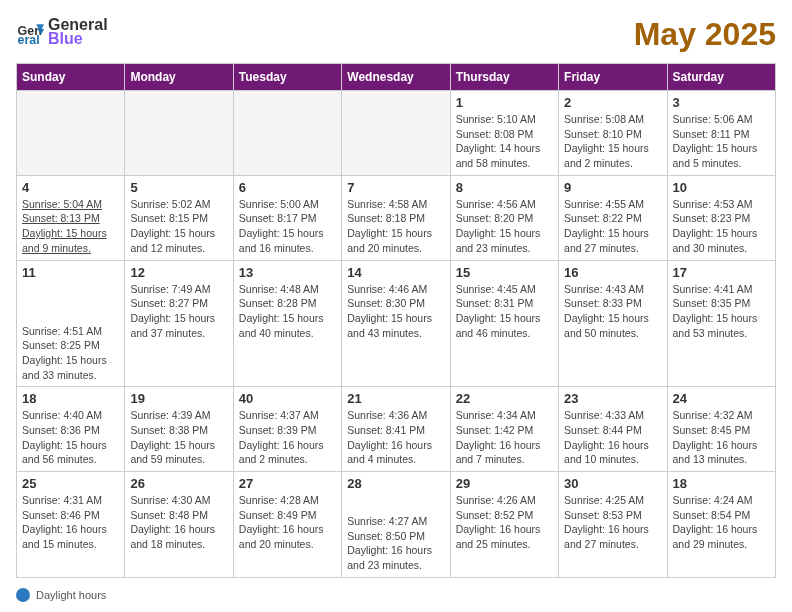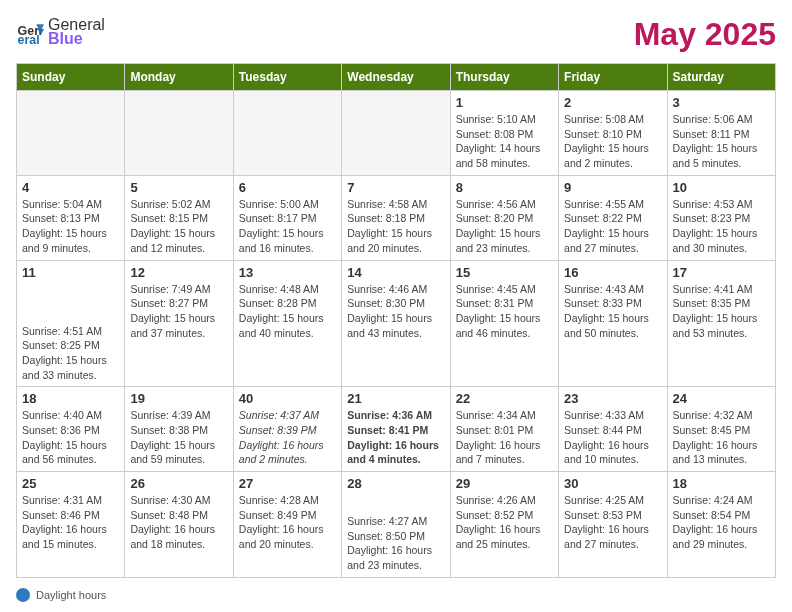--- a/index.html
+++ b/index.html
@@ -25,33 +25,33 @@
     .logo-icon {
       width: 28px;
       height: 28px;
     }
     .title-block {
       text-align: right;
     }
     .month-title {
       font-size: 32px;
       font-weight: bold;
-      color: #be185d;
+      color: #a16207;
     }
     .subtitle {
       font-size: 14px;
       color: #555;
     }
     .calendar {
       width: 100%;
       border-collapse: collapse;
       font-size: 11px;
     }
     .calendar th {
-      background-color: #4d7c0f;
+      background-color: #701a75;
       color: #fff;
       text-align: left;
       padding: 6px 5px;
       font-size: 12px;
       font-weight: bold;
       border: 1px solid #ccc;
     }
     .calendar td {
       border: 1px solid #ccc;
       vertical-align: top;
@@ -96,21 +96,21 @@
 
 <div class="header">
   <div class="logo">
     <svg class="logo-icon" viewBox="0 0 36 36">
       <text x="2" y="22" font-size="16" font-weight="bold" fill="#333">Gen</text>
       <text x="2" y="34" font-size="16" font-weight="bold" fill="#1a6faf">eral</text>
       <polygon points="26,8 36,8 31,18" fill="#2e7abf"></polygon>
       <polygon points="28,14 36,14 32,22" fill="#1a6faf"></polygon>
     </svg>
     <div>
-      <div style="font-size:16px;font-weight:normal;color:#333;">General</div>
+      <div style="font-size:16px;font-weight:bold;color:#333;">General</div>
       <div style="font-size:16px;font-weight:bold;color:#8b5cf6;margin-top:-4px;">Blue</div>
     </div>
   </div>
   <div class="title-block">
     <div class="month-title">May 2025</div>
   </div>
 </div>
 
 <table class="calendar">
   <thead>
@@ -145,21 +145,21 @@
         <td>
           <span class="day-number">3</span>
           <div class="day-info" style="white-space: pre-line;">Sunrise: 5:06 AM
 Sunset: 8:11 PM
 Daylight: 15 hours and 5 minutes.</div>
         </td>
       </tr>
       <tr>
         <td>
           <span class="day-number">4</span>
-          <div class="day-info" style="white-space: pre-line;">Sunrise: 5:04 AM
+          <div class="day-info" style="white-space: pre-line; text-decoration: underline;">Sunrise: 5:04 AM
 Sunset: 8:13 PM
 Daylight: 15 hours and 9 minutes.</div>
         </td>
         <td>
           <span class="day-number">5</span>
           <div class="day-info" style="white-space: pre-line;">Sunrise: 5:02 AM
 Sunset: 8:15 PM
 Daylight: 15 hours and 12 minutes.</div>
         </td>
         <td>
@@ -245,34 +245,34 @@
 Daylight: 15 hours and 56 minutes.</div>
         </td>
         <td>
           <span class="day-number">19</span>
           <div class="day-info" style="white-space: pre-line;">Sunrise: 4:39 AM
 Sunset: 8:38 PM
 Daylight: 15 hours and 59 minutes.</div>
         </td>
         <td>
           <span class="day-number">40</span>
-          <div class="day-info" style="white-space: pre-line; font-style: italic;">Sunrise: 4:37 AM
+          <div class="day-info" style="white-space: pre-line;">Sunrise: 4:37 AM
 Sunset: 8:39 PM
 Daylight: 16 hours and 2 minutes.</div>
         </td>
         <td>
           <span class="day-number">21</span>
-          <div class="day-info" style="white-space: pre-line; font-weight: bold;">Sunrise: 4:36 AM
+          <div class="day-info" style="white-space: pre-line;">Sunrise: 4:36 AM
 Sunset: 8:41 PM
 Daylight: 16 hours and 4 minutes.</div>
         </td>
         <td>
           <span class="day-number">22</span>
           <div class="day-info" style="white-space: pre-line;">Sunrise: 4:34 AM
-Sunset: 8:01 PM
+Sunset: 1:42 PM
 Daylight: 16 hours and 7 minutes.</div>
         </td>
         <td>
           <span class="day-number">23</span>
           <div class="day-info" style="white-space: pre-line;">Sunrise: 4:33 AM
 Sunset: 8:44 PM
 Daylight: 16 hours and 10 minutes.</div>
         </td>
         <td>
           <span class="day-number">24</span>

